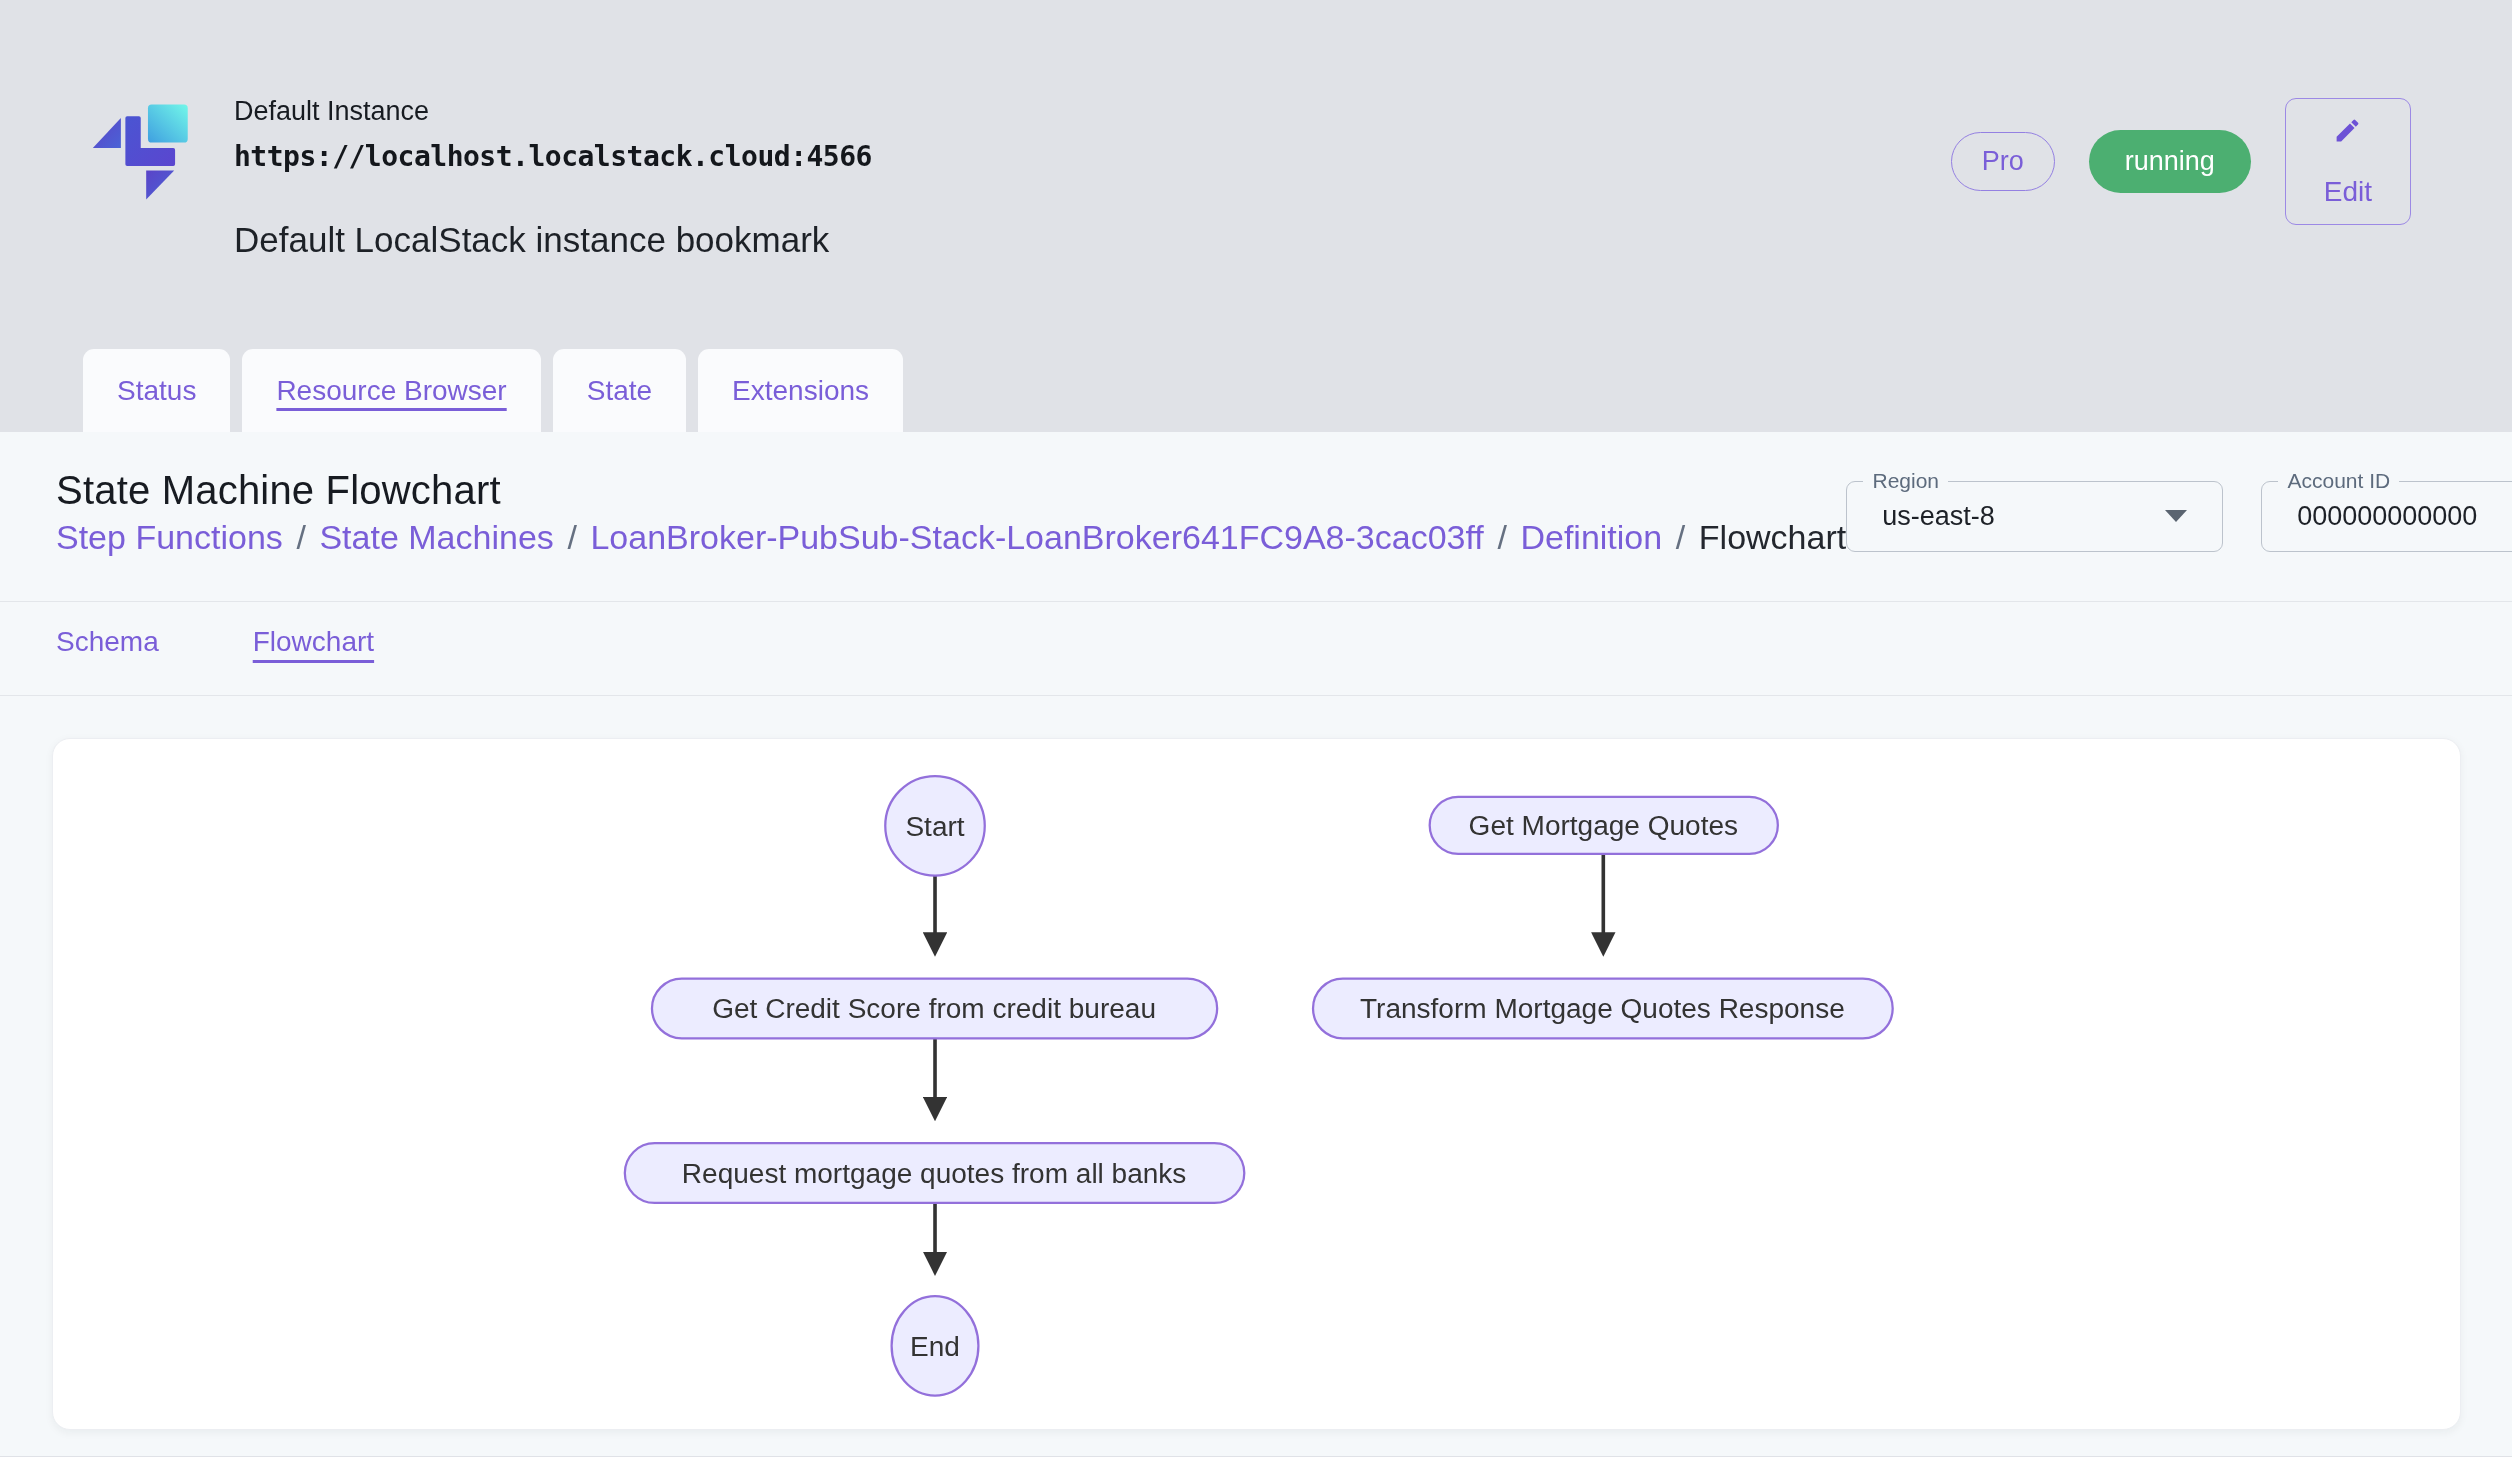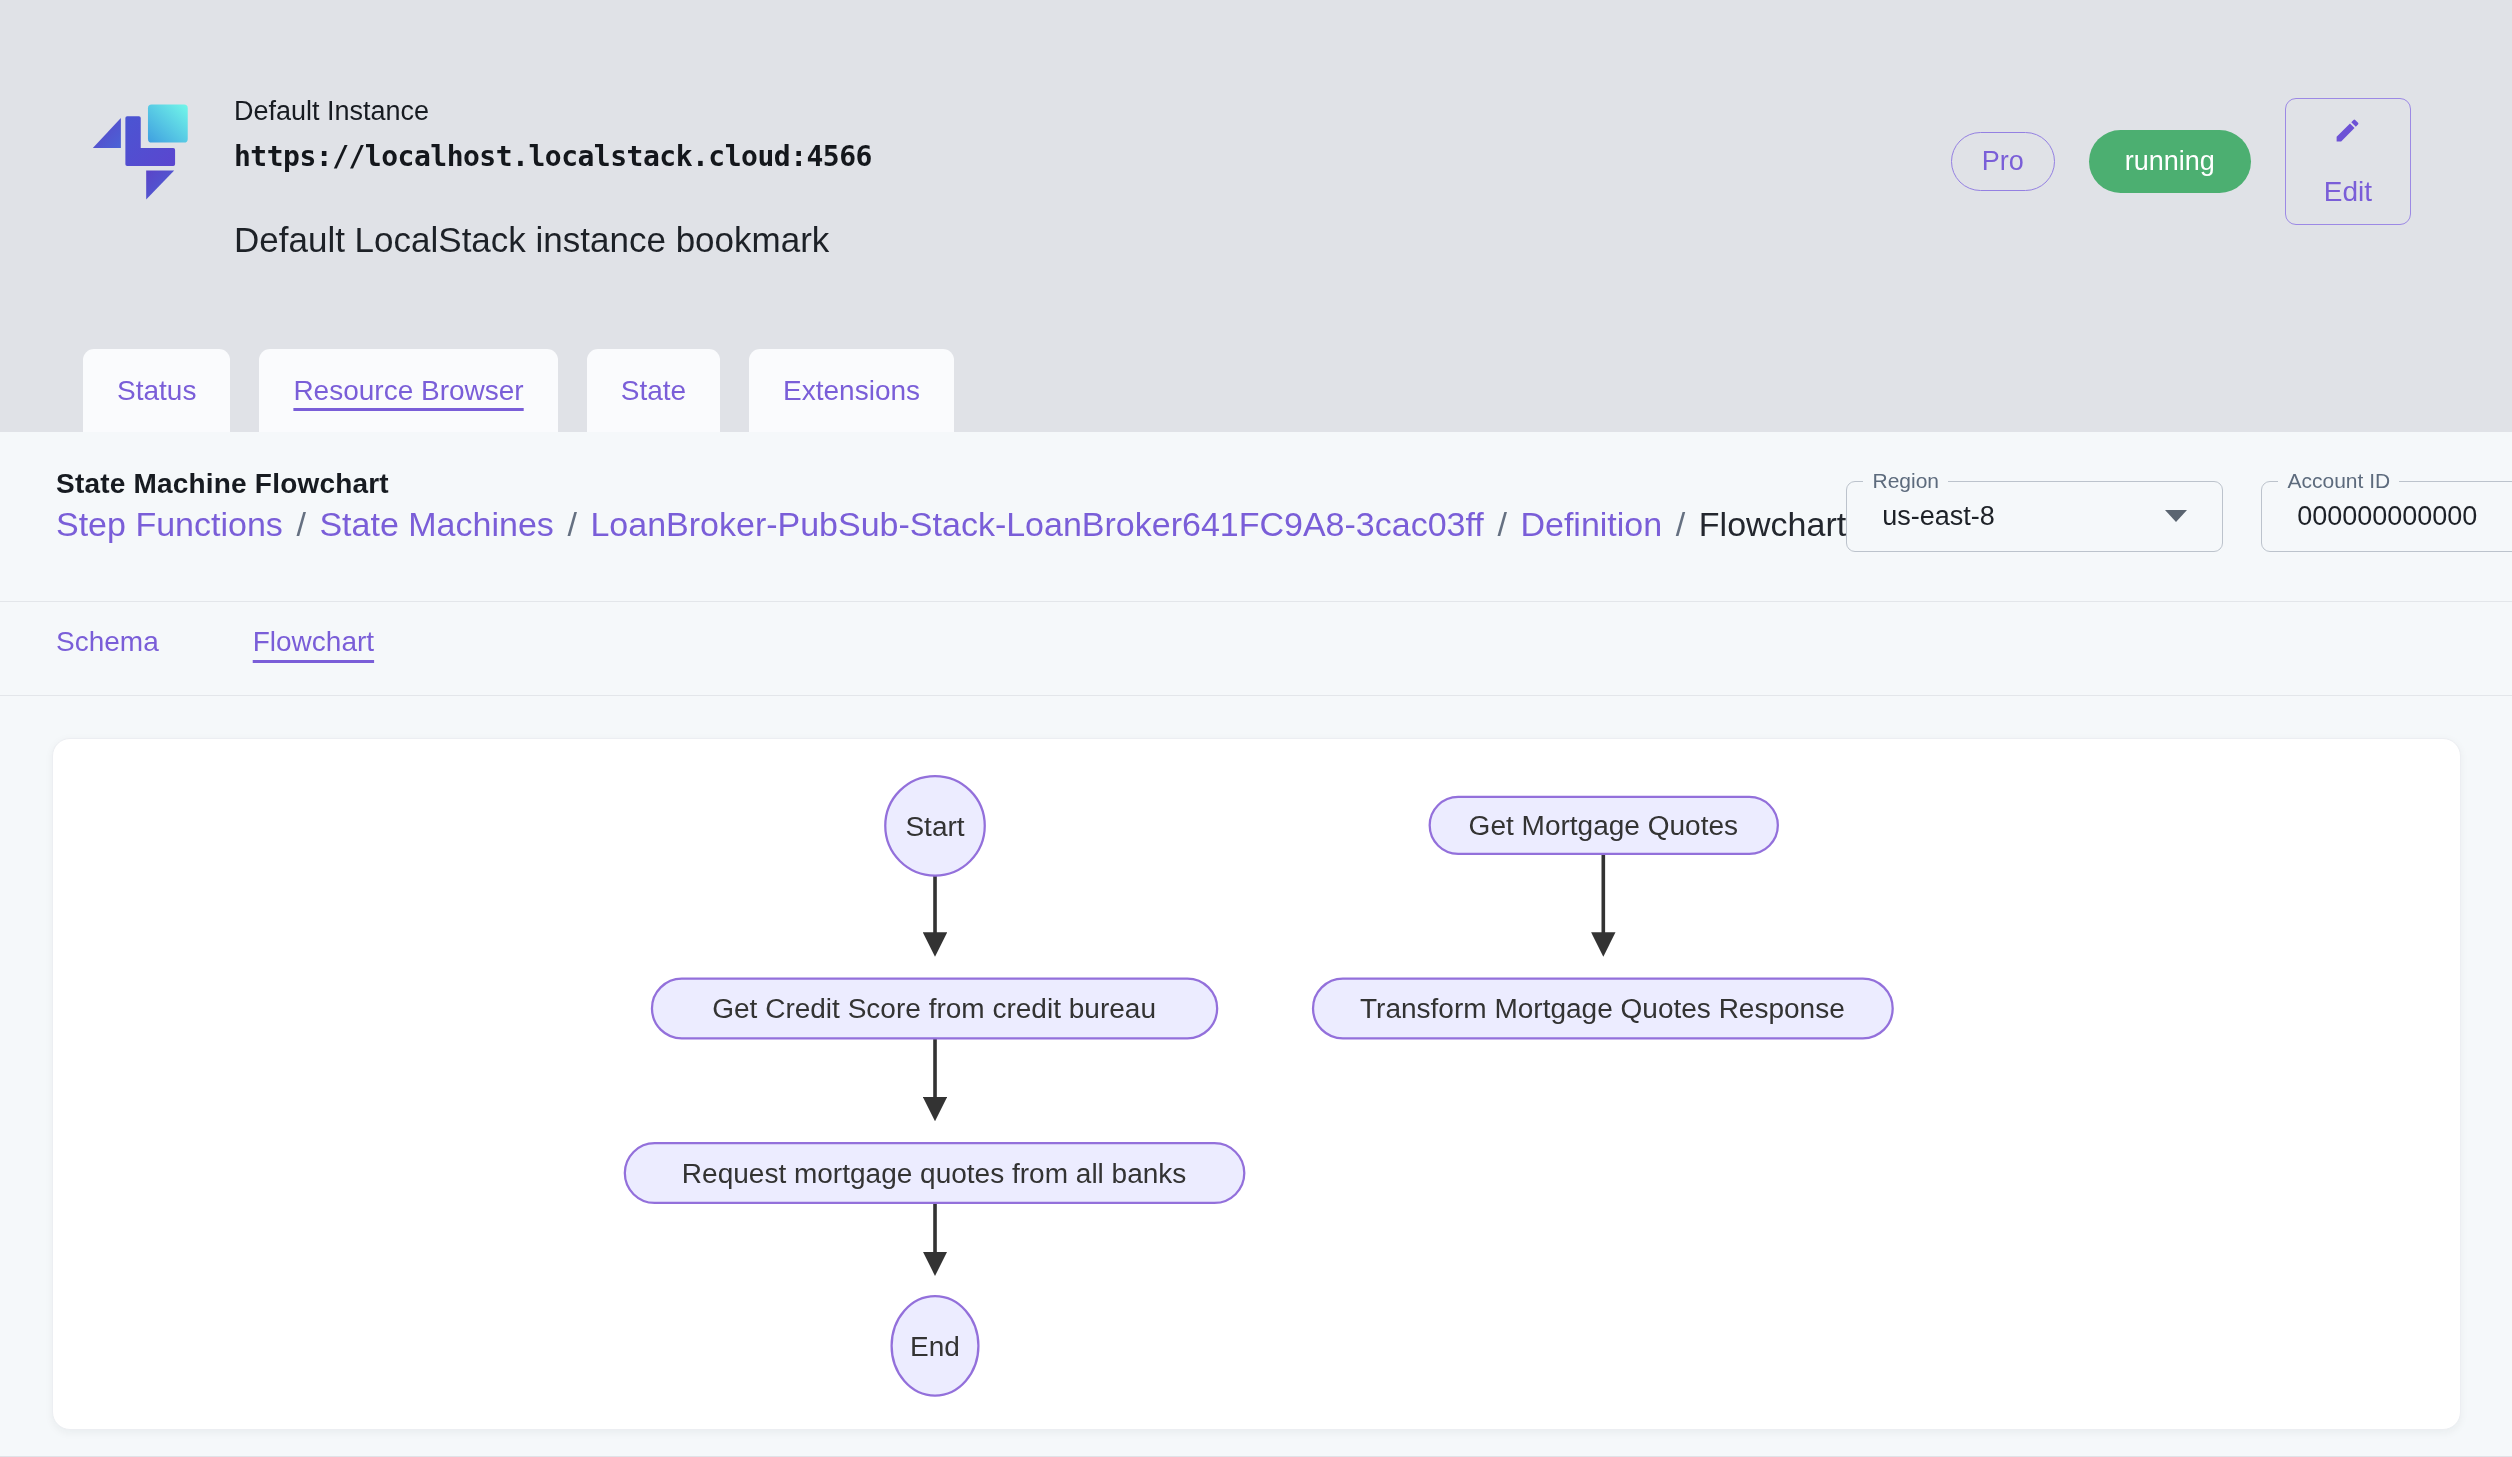--- a/index.html
+++ b/index.html
@@ -61,21 +61,21 @@
     border: 1.8px solid #9c89e5;
     border-radius: 11px;
     padding: 16.3px 38px;
     cursor: pointer;
     flex-direction: column;
   }
   .edit-btn svg { width: 29px; height: 29px; }
 
   
   .tabs {
-    display: flex; gap: 29px;
+    display: flex; gap: 12px;
     padding-left: 83px;
     height: 83px;
     align-items: stretch;
   }
   .tab {
     display: flex; align-items: center;
     padding: 0 34px;
     background: #fafbfd;
     border-radius: 11px 11px 0 0;
     color: #7a5ed8;
@@ -97,22 +97,22 @@
   }
   .panel-head {
     display: flex;
     justify-content: space-between;
     align-items: flex-start;
     padding: 36px 44px 0 56px;
     height: 169px;
   }
   .page-title {
     margin: 0;
-    font-size: 28px;
-    font-weight: 700;
+    font-size: 40px;
+    font-weight: 400;
     color: #171b21;
     letter-spacing: 0.2px;
   }
   .breadcrumb {
     margin-top: 5px;
     font-size: 34px;
     display: flex; gap: 13.6px; align-items: flex-start;
     white-space: nowrap;
   }
   .breadcrumb a { color: #7a5ed8; text-decoration: none; cursor: pointer; }

